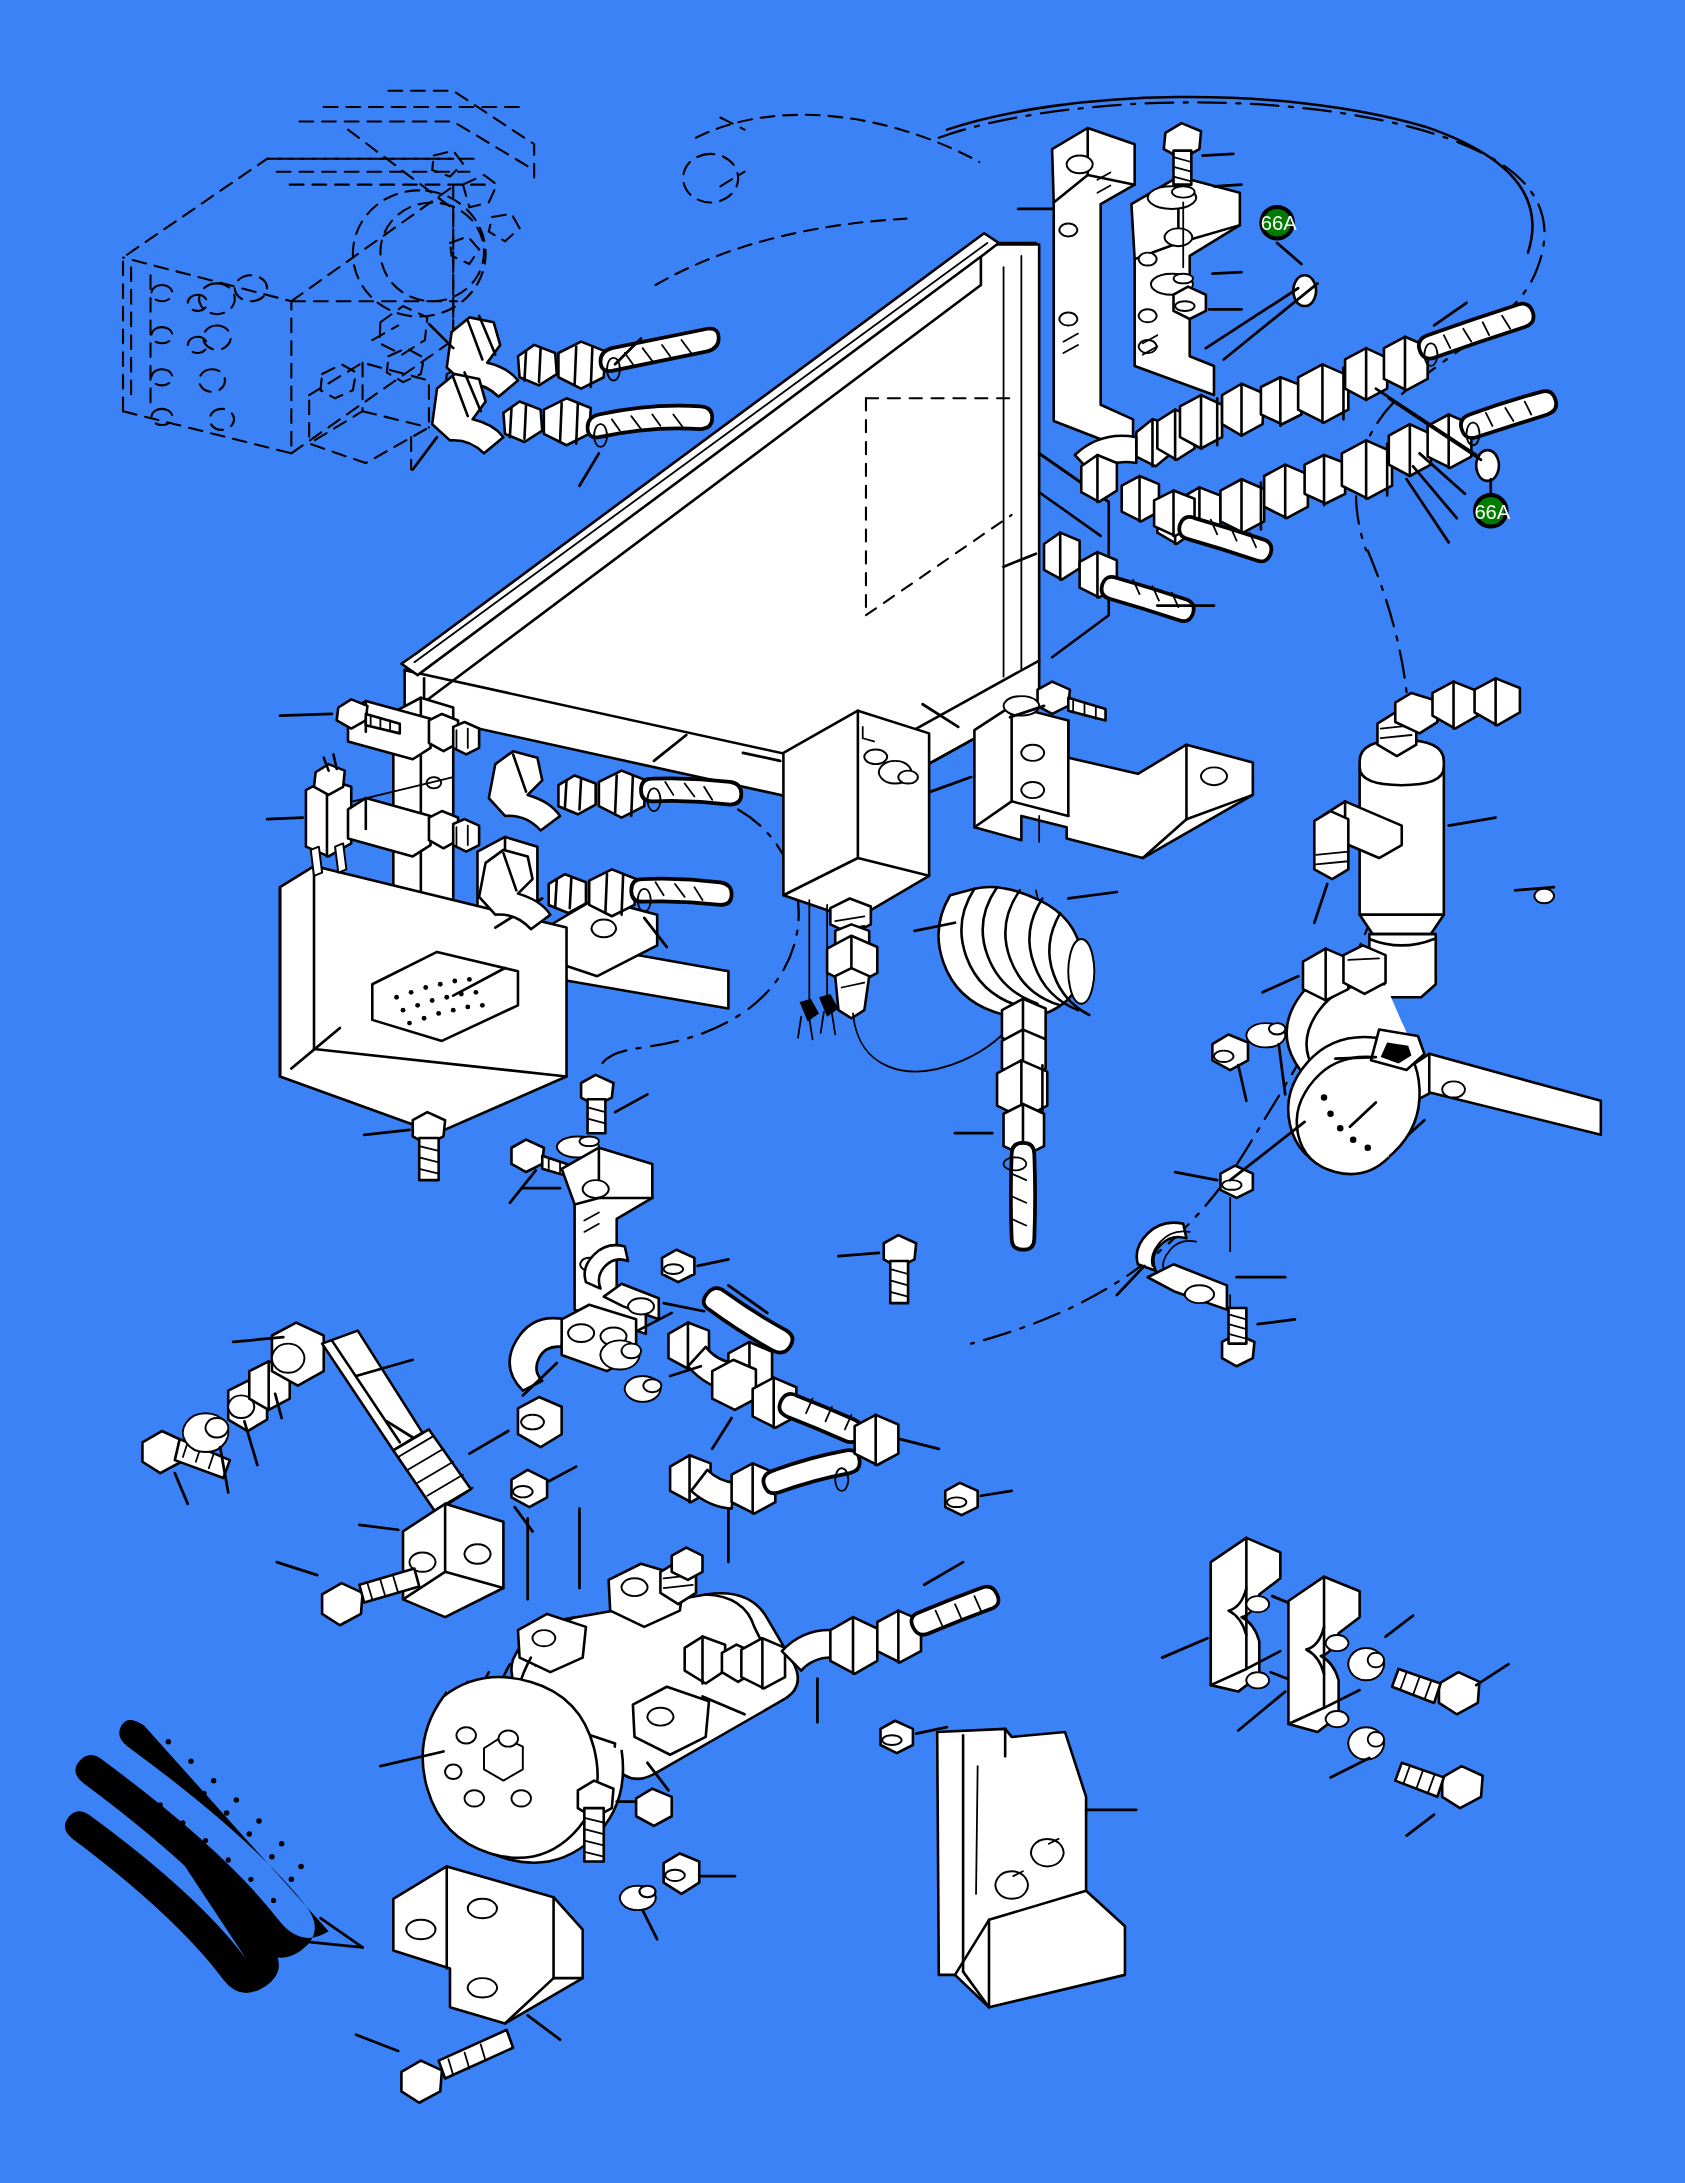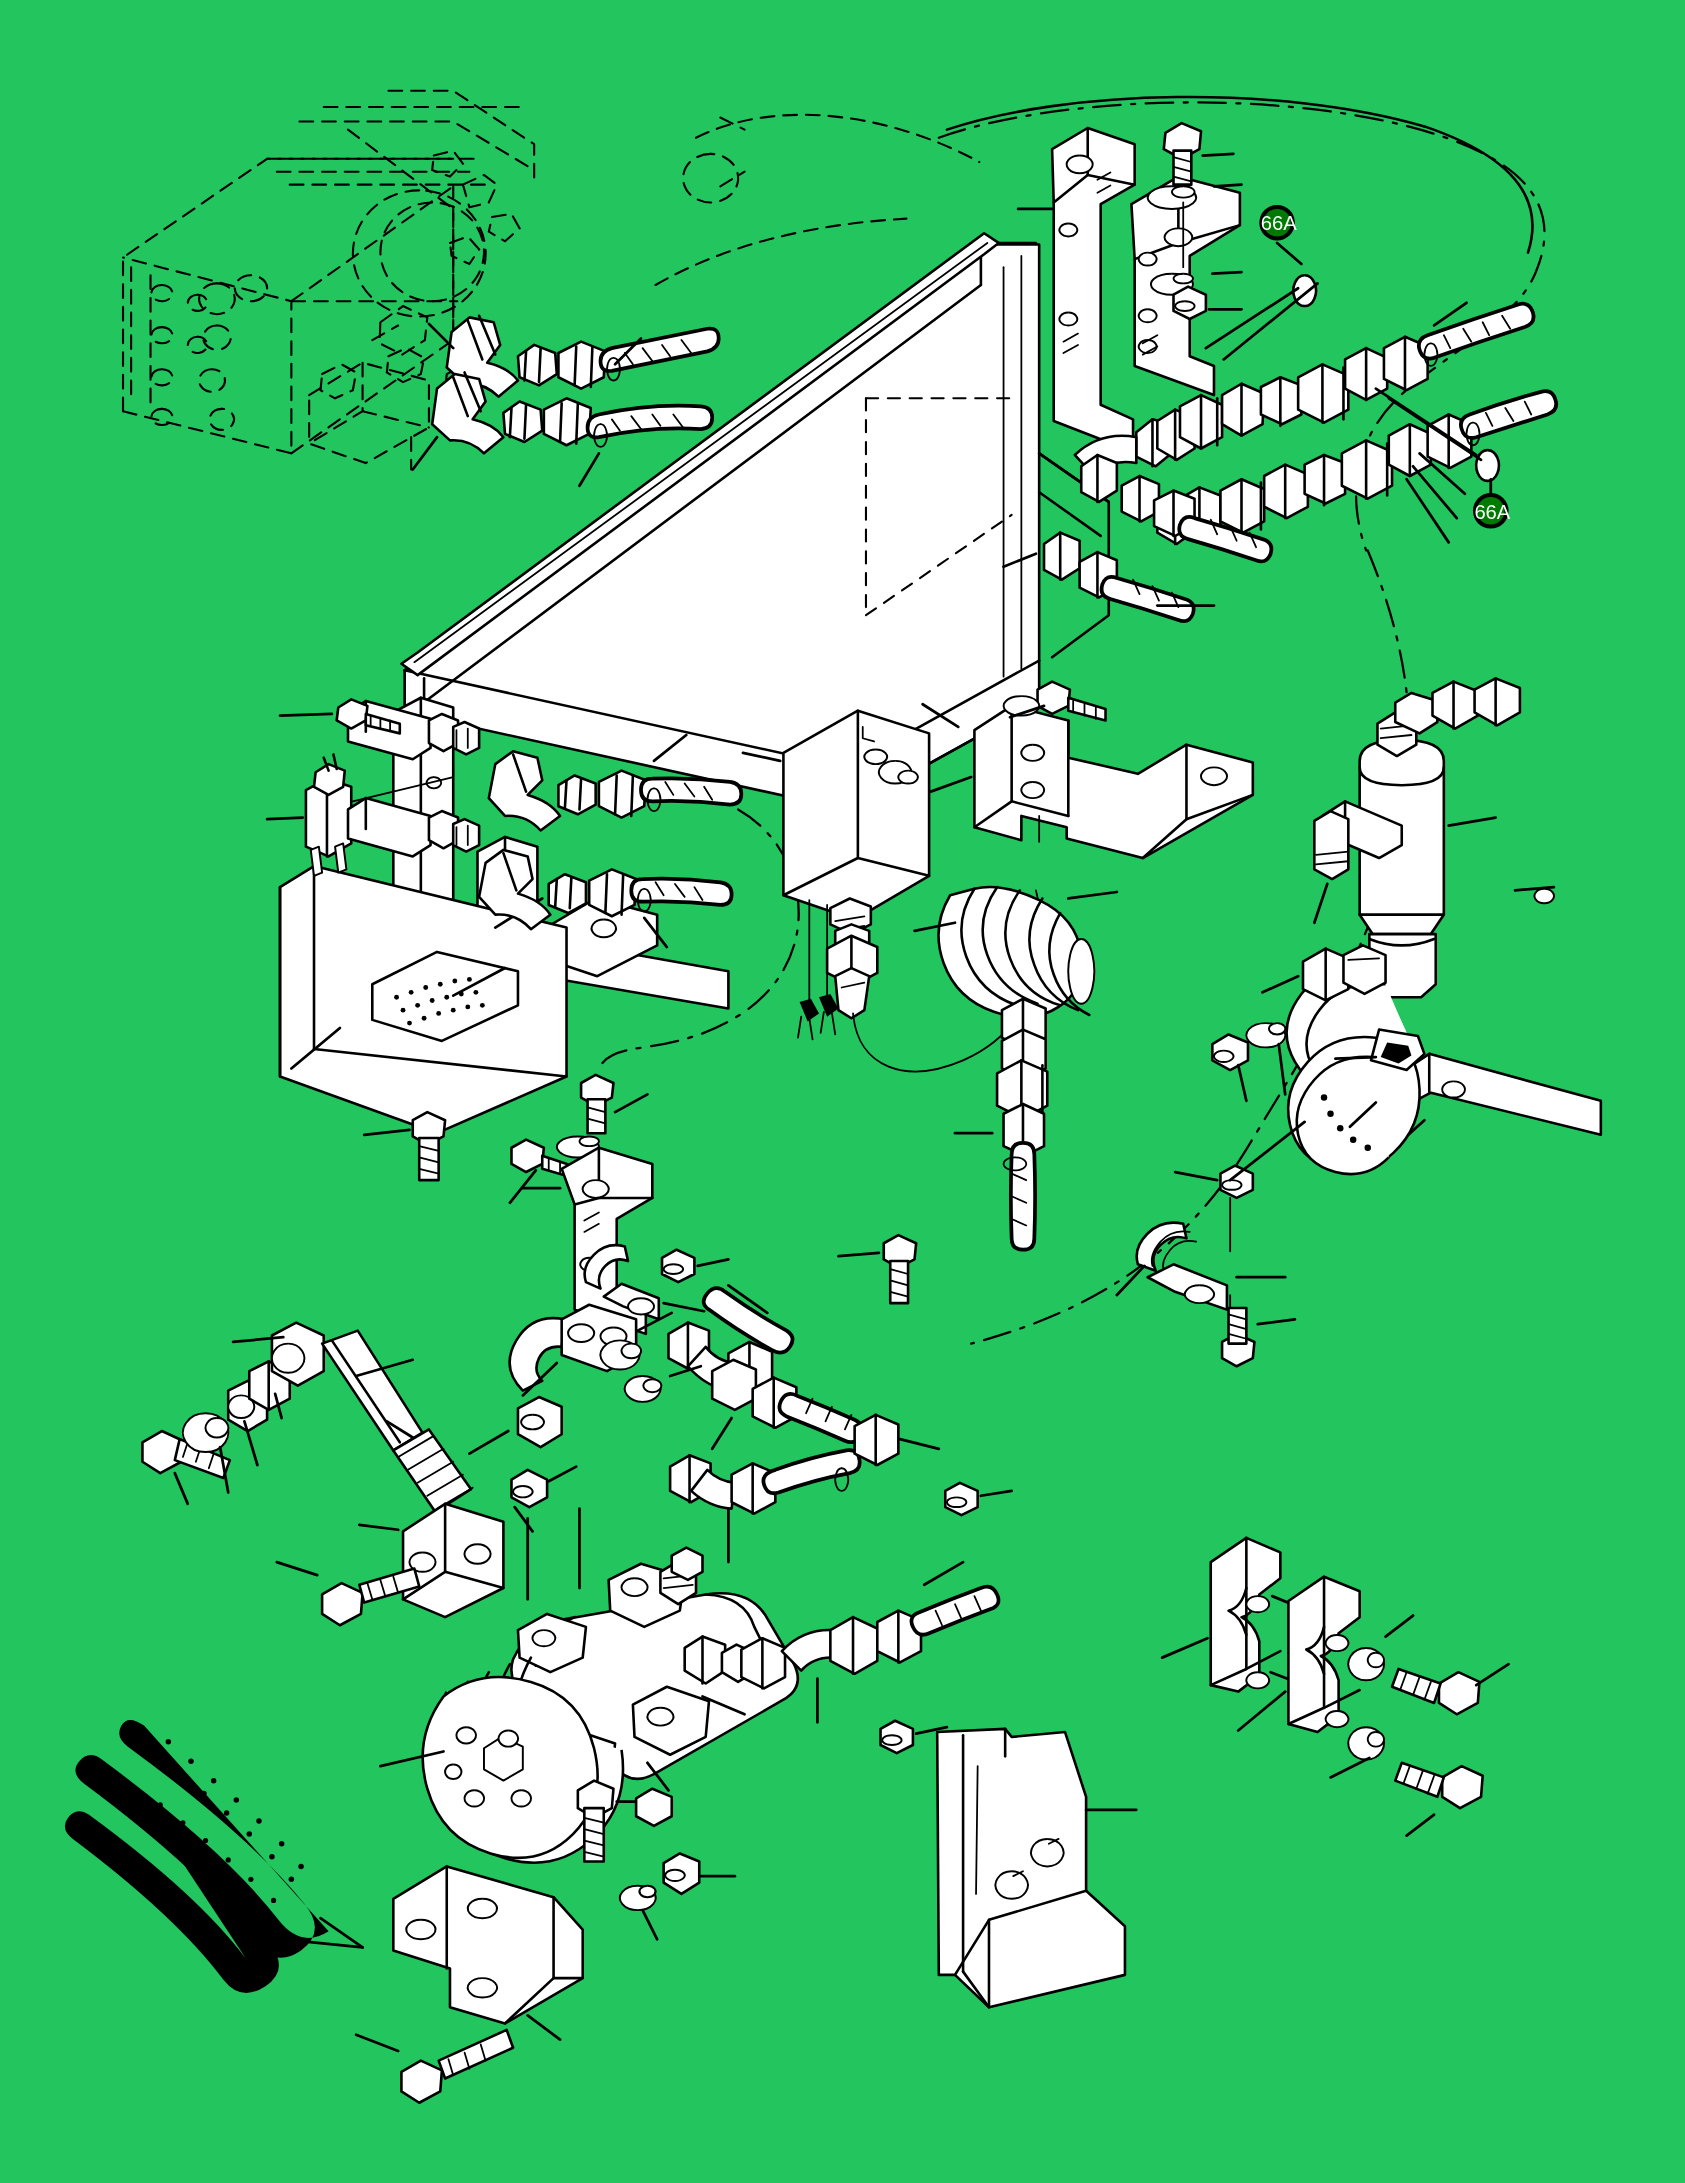--- a/index.html
+++ b/index.html
@@ -8,21 +8,21 @@
     padding: 0;
     background: #ffffff;
   }
   body {
     font-family: "Liberation Sans", sans-serif;
   }
   #diagram-root {
     position: relative;
     width: 1685px;
     height: 2183px;
-    background: #22c55e;
+    background: #3b82f6;
     overflow: hidden;
   }
   #diagram-svg {
     position: absolute;
     left: 0;
     top: 0;
     width: 1685px;
     height: 2183px;
     display: block;
   }

